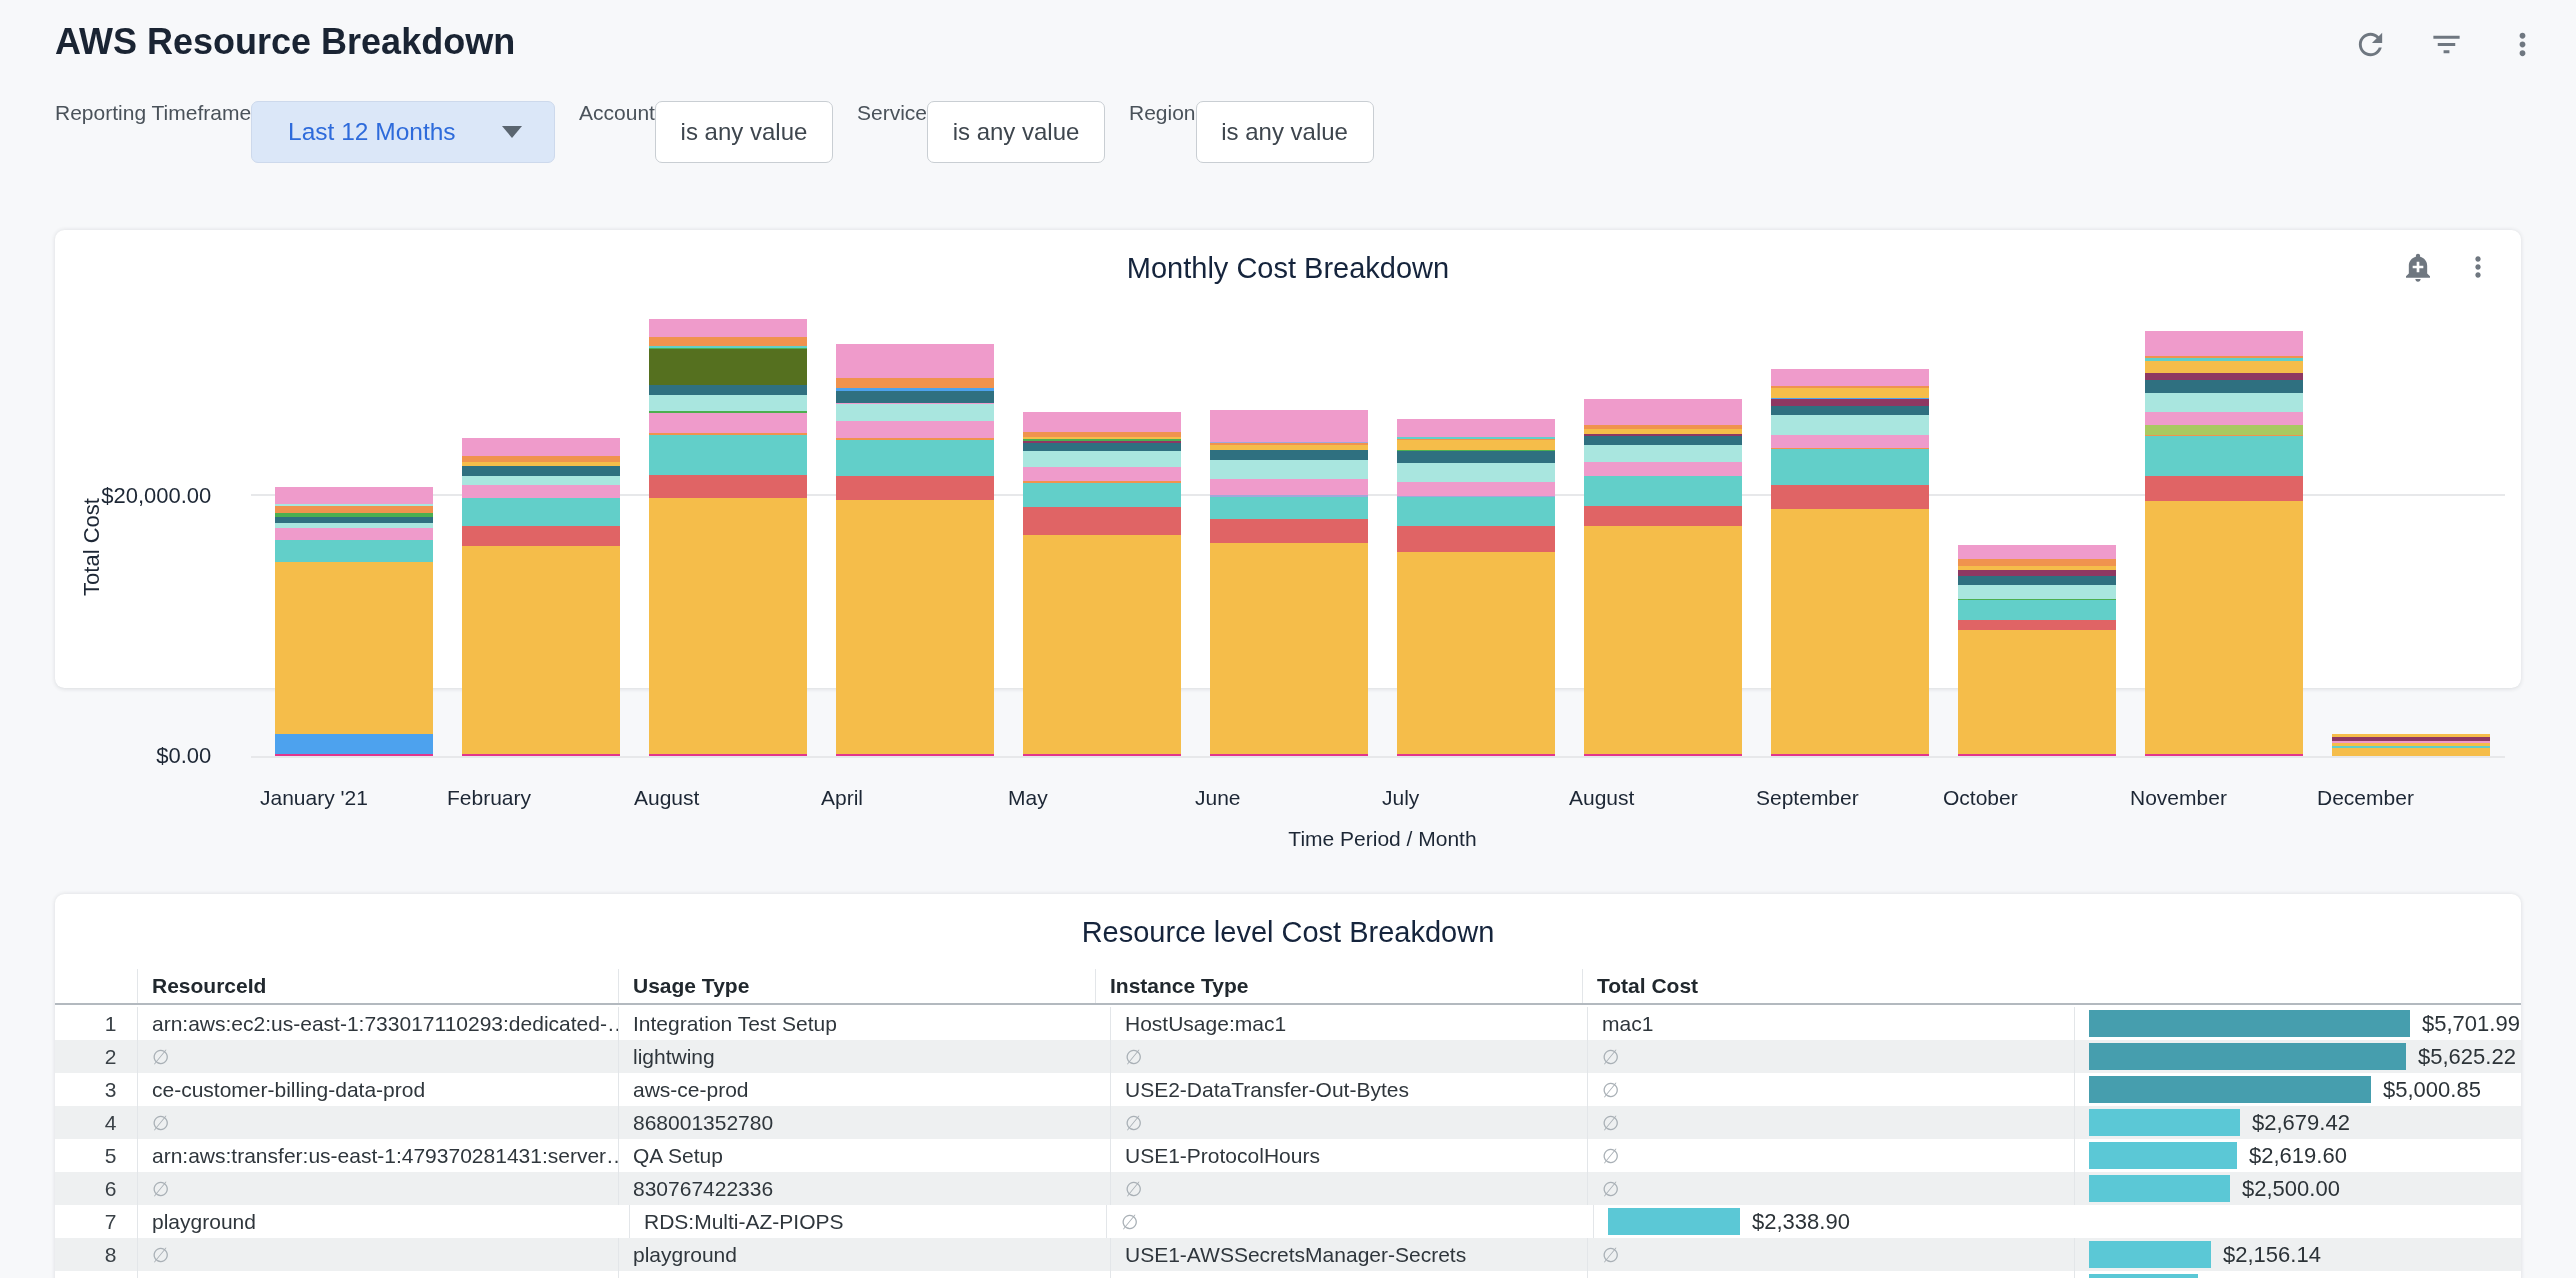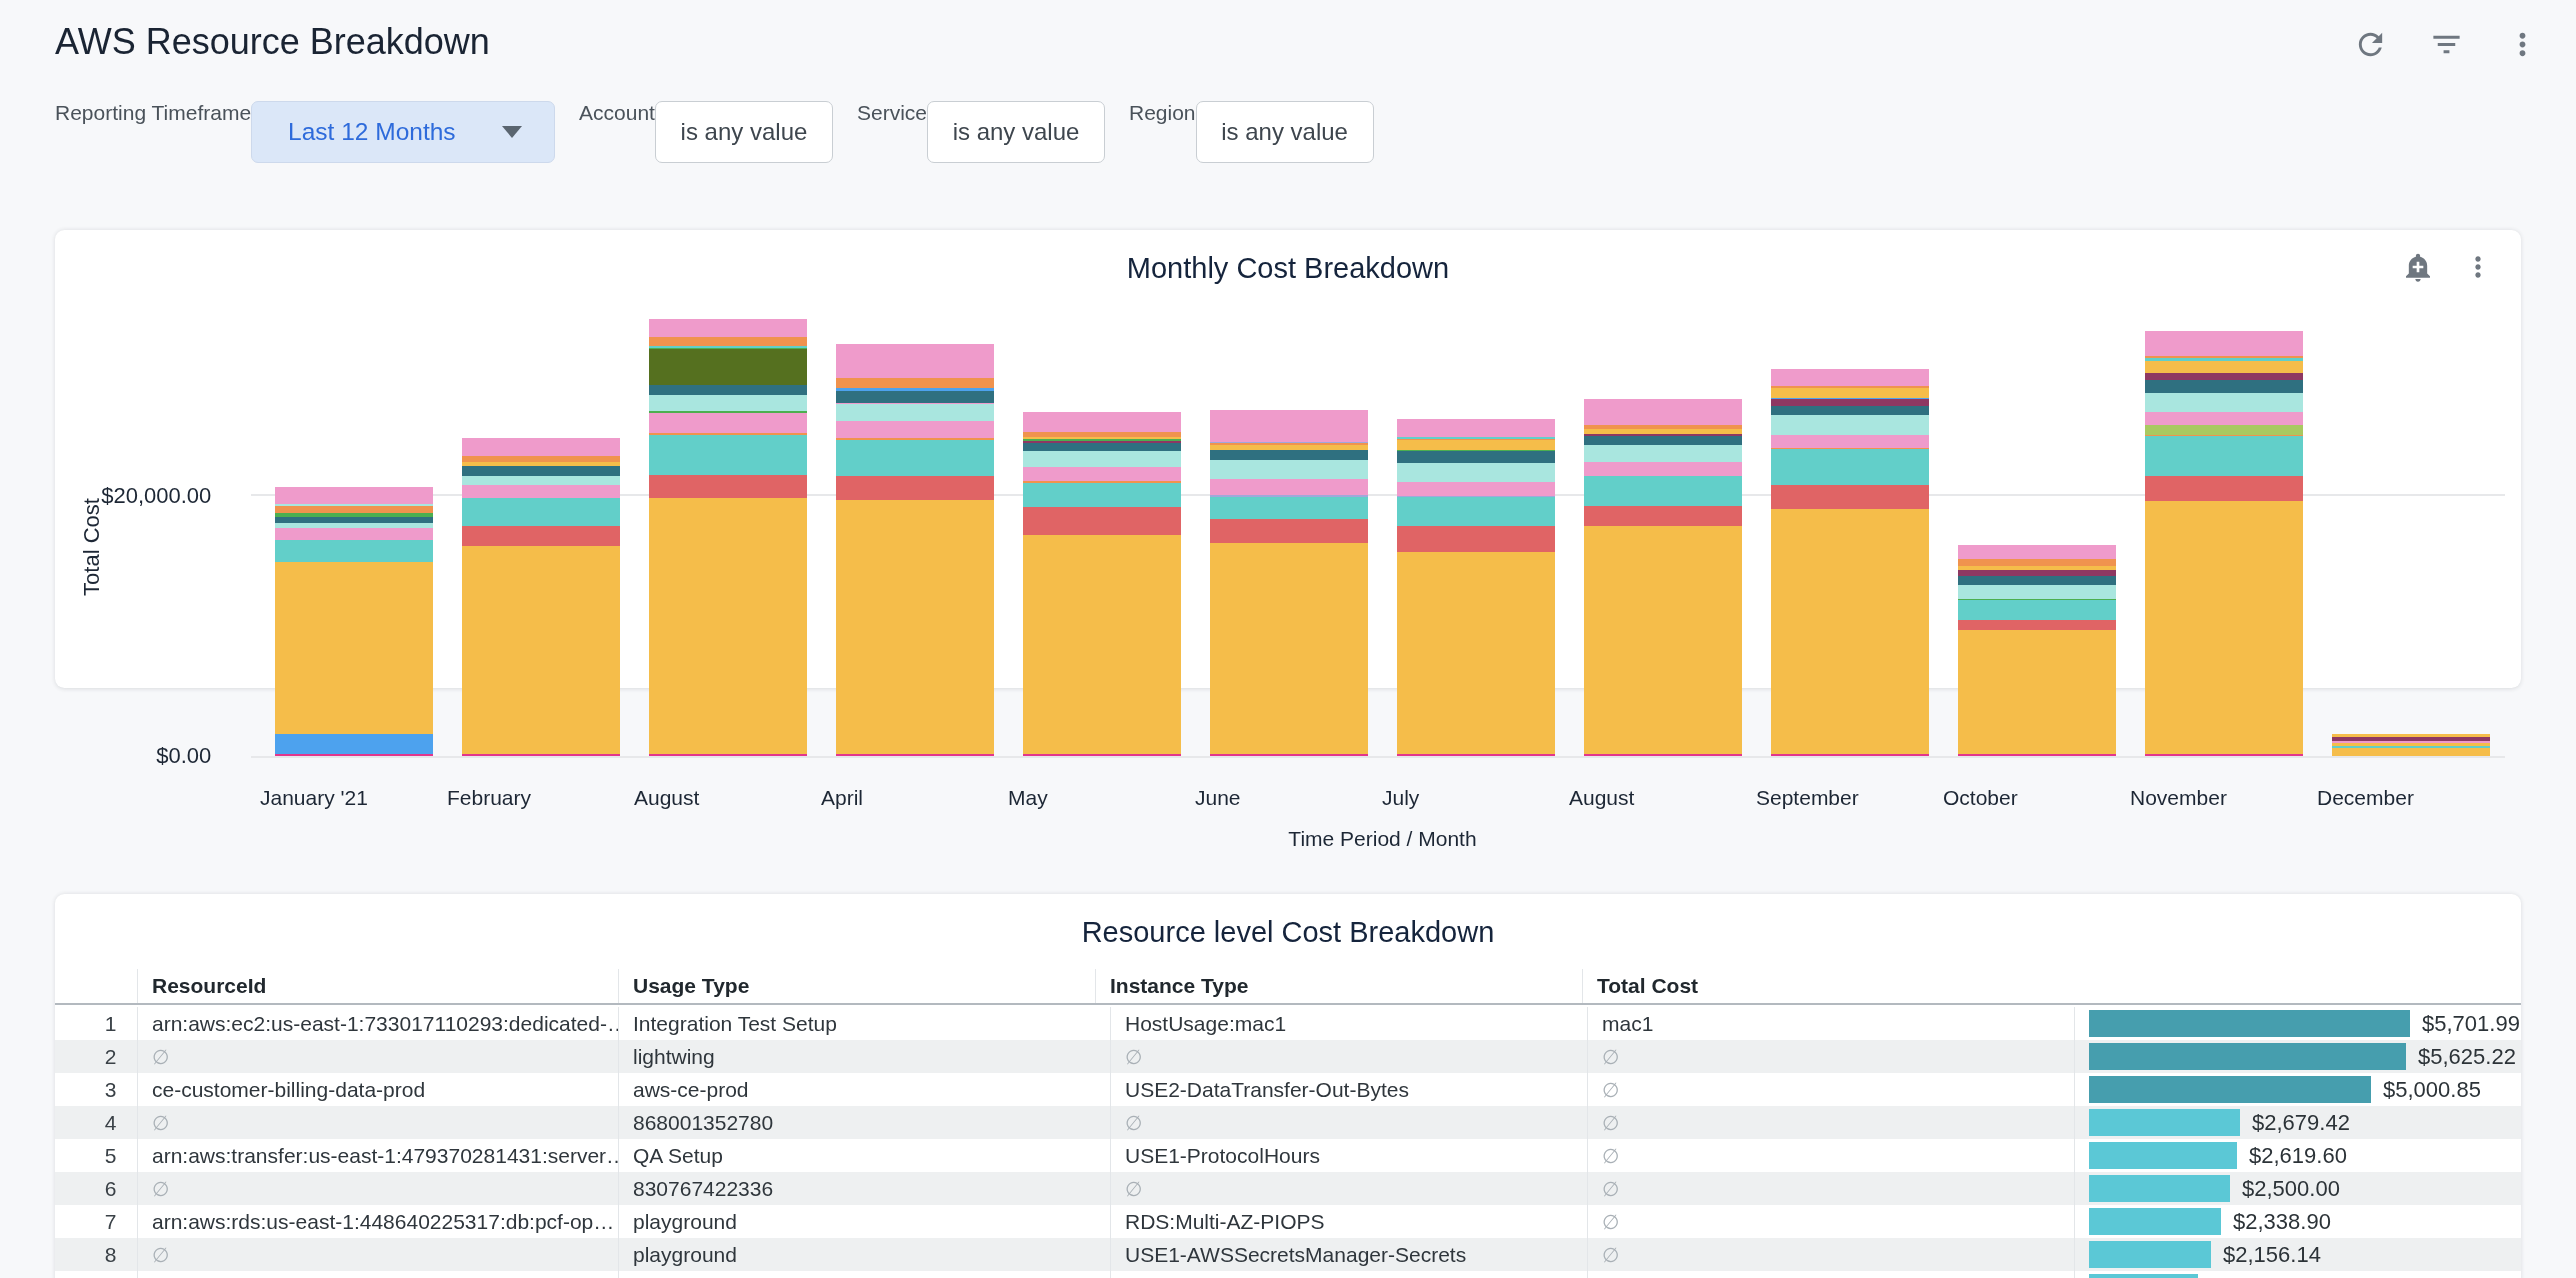--- a/index.html
+++ b/index.html
@@ -1,18 +1,18 @@
 <!DOCTYPE html>
 <html style="font-size:12.6px"><head>
 <meta charset="utf-8">
 <style>
   * { margin:0; padding:0; box-sizing:border-box; }
   html,body { width:2576px; height:1279px; overflow:hidden;
     background:#f7f8fa; font-family:"Liberation Sans","DejaVu Sans",sans-serif; }
-  .page-title { position:absolute; left:55px; top:20.5px; font-size:36px; font-weight:400; color:#1a2433; }
+  .page-title { position:absolute; left:55px; top:20.5px; font-size:36px; font-weight:700; color:#1a2433; }
   .header-icons { position:absolute; right:36px; top:27px; display:flex; gap:41px; align-items:center; }
   .hicon { width:35px; height:35px; color:#6f7780; cursor:pointer; }
   .hicon svg { width:100%; height:100%; fill:#6f7780; }
 
   
   .filters { position:absolute; left:55px; top:101px; display:flex; gap:24px; }
   .filter-block { display:flex; flex-direction:row; }
   .filter-label { font-size:21px; color:#4a525a; margin-bottom:14px; }
   .dropdown { width:304px; height:62px; background:#dbe7f8; border:0.8px solid #cdd9ec; border-radius:7px;
     display:flex; align-items:center; justify-content:space-between; padding:0 32px 0 36px; cursor:pointer; }
@@ -420,21 +420,20 @@
         <div class="tcell c-acct">830767422336</div>
         <div class="tcell c-use null-val">∅</div>
         <div class="tcell c-inst null-val">∅</div>
         <div class="tcell c-cost">
           <span class="cost-bar" style="width: 141px; background: rgb(91, 200, 214);"></span>
           <span class="cost-label">$2,500.00</span>
         </div>
       </div>
       <div class="trow">
         <div class="tcell c-num">7</div>
-        <div class="tcell c-res">arn:aws:rds:us-east-1:448640225317:db:pcf-op…</div>
         <div class="tcell c-acct">playground</div>
         <div class="tcell c-use">RDS:Multi-AZ-PIOPS</div>
         <div class="tcell c-inst null-val">∅</div>
         <div class="tcell c-cost">
           <span class="cost-bar" style="width: 132px; background: rgb(91, 200, 214);"></span>
           <span class="cost-label">$2,338.90</span>
         </div>
       </div>
       <div class="trow alt">
         <div class="tcell c-num">8</div>

